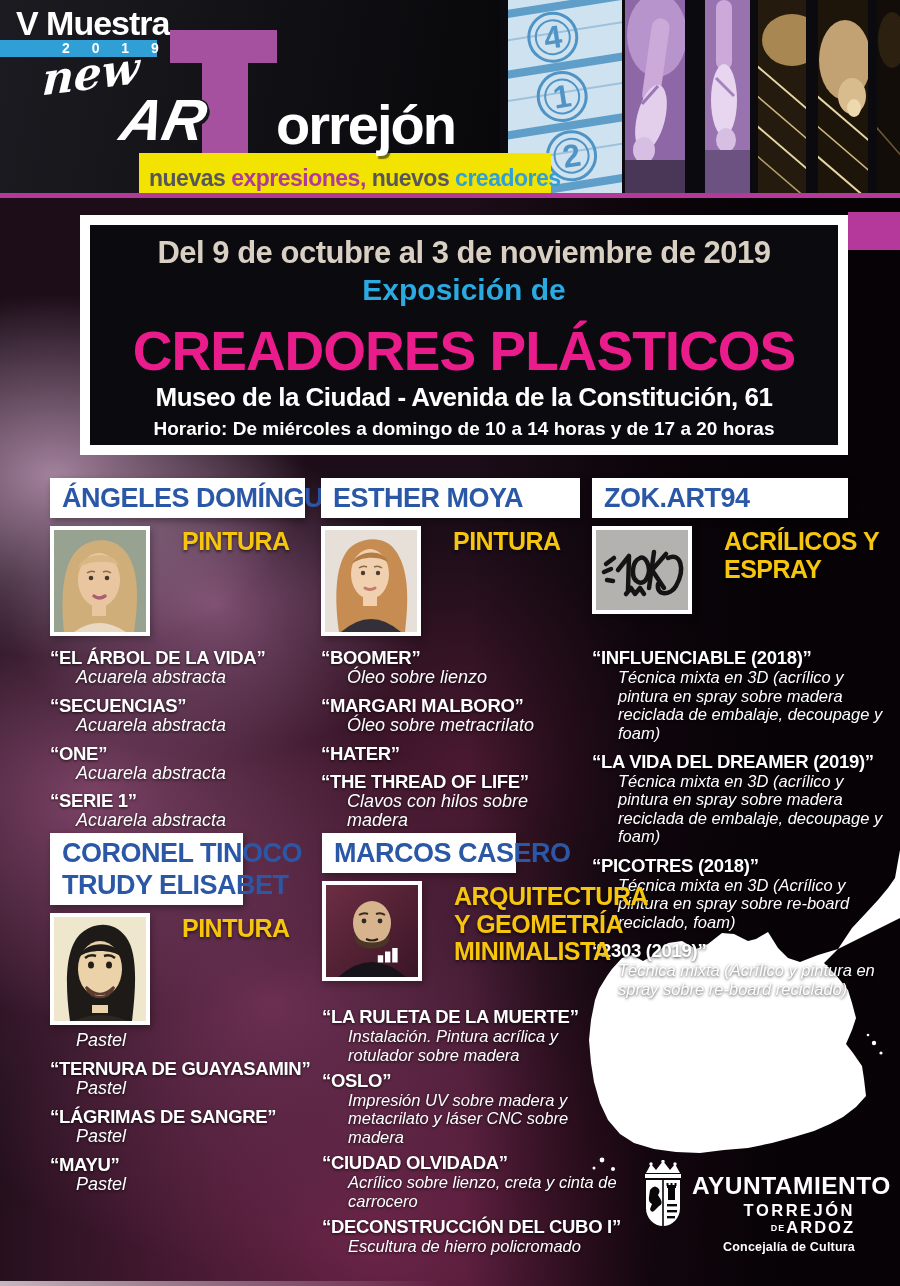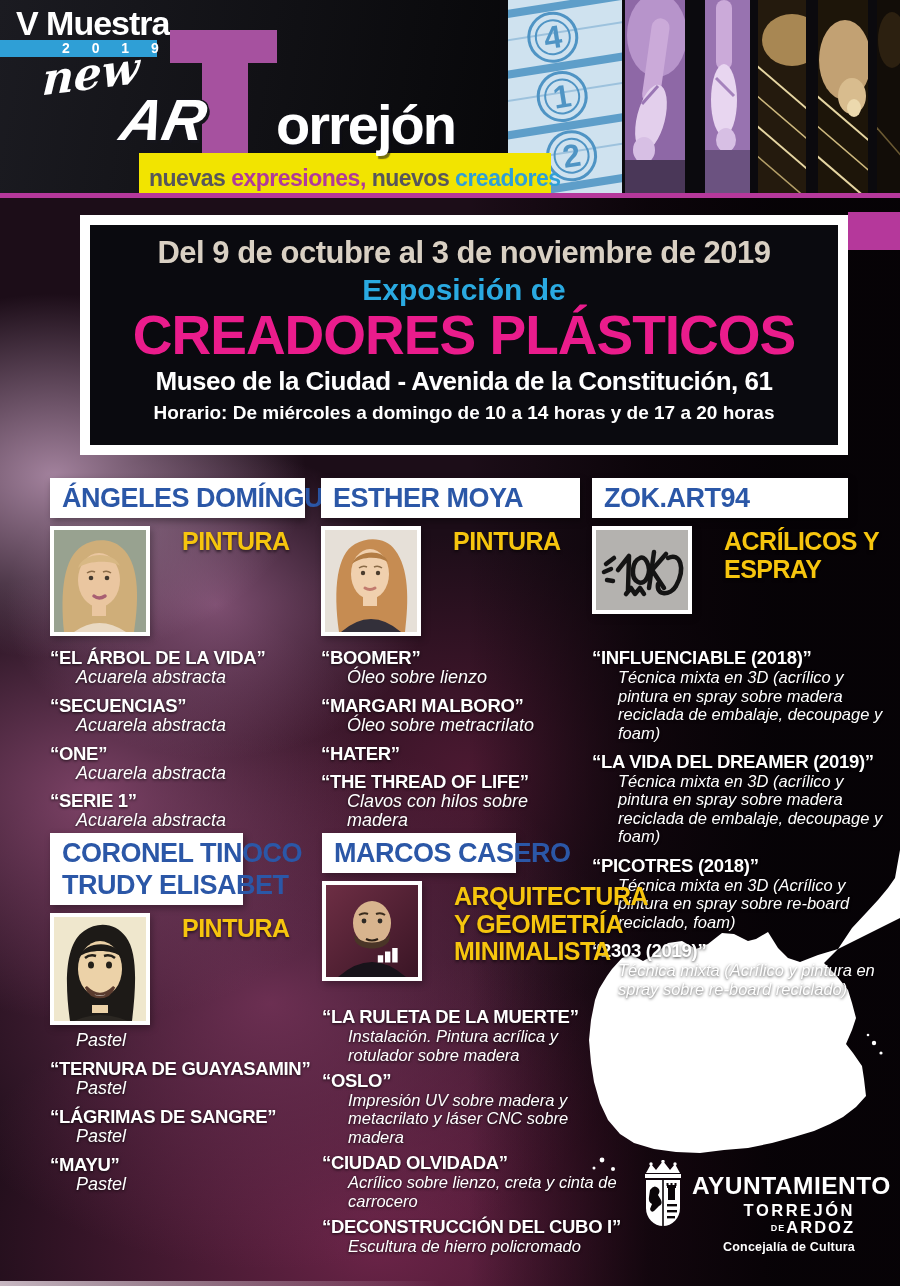--- a/index.html
+++ b/index.html
@@ -32,21 +32,21 @@
       text-shadow:2px 3px 1px rgba(15,15,25,.55);}
   .yellowbar{position:absolute;left:106px;top:153px;width:412px;height:40px;background:#f2e400;z-index:2;margin-left:33px;}
   .tagline{position:absolute;left:10px;top:12px;font-size:23px;font-weight:bold;white-space:pre;letter-spacing:-0.5px;}
   .tg1,.tg3{color:#57565b}.tg2{color:#b03a9a}.tg4{color:#2f9fd6}
   .magenta-rule{position:absolute;left:0;top:193px;width:900px;height:5px;background:#b5389b;}
   .magenta-chip{position:absolute;left:848px;top:212px;width:52px;height:38px;background:#b5389b;}
   
   .banner{position:absolute;left:80px;top:215px;width:768px;height:240px;background:#0a0a0f;border:10px solid #fff;box-sizing:border-box;text-align:center;}
   .b-dates{margin-top:10px;font-size:31px;font-weight:bold;color:#d9d0c3;letter-spacing:-0.5px;}
   .b-expo{margin-top:2px;font-size:30px;font-weight:bold;color:#2aaae1;}
-  .b-title{margin-top:2px;font-size:55px;font-weight:bold;color:#ea1c8c;letter-spacing:-1px;line-height:.95;}
+  .b-title{margin-top:18px;font-size:55px;font-weight:bold;color:#ea1c8c;letter-spacing:-1px;line-height:.95;}
   .b-venue{margin-top:5px;font-size:26px;font-weight:bold;color:#fff;letter-spacing:-0.5px;}
   .b-hours{margin-top:5px;font-size:19px;font-weight:bold;color:#fff;}
   
   .card{position:absolute;}
   .namebar{background:#fff;color:#2b57a7;font-weight:bold;font-size:27px;line-height:1.19;padding:4px 0 4px 12px;letter-spacing:-0.5px;box-shadow:2px 3px 7px rgba(0,0,0,.35);}
   .nline{display:block;white-space:nowrap;}
   .prow{display:flex;margin-top:8px;}
   .photo{background:#fff;padding:4px;box-shadow:2px 3px 7px rgba(0,0,0,.3);flex:0 0 auto;}
   .photo svg{display:block;}
   .disc{margin-left:32px;margin-top:2px;color:#f6c50e;font-size:25px;font-weight:bold;line-height:1.1;letter-spacing:-0.5px;text-shadow:0 2px 3px rgba(0,0,0,.55);}

